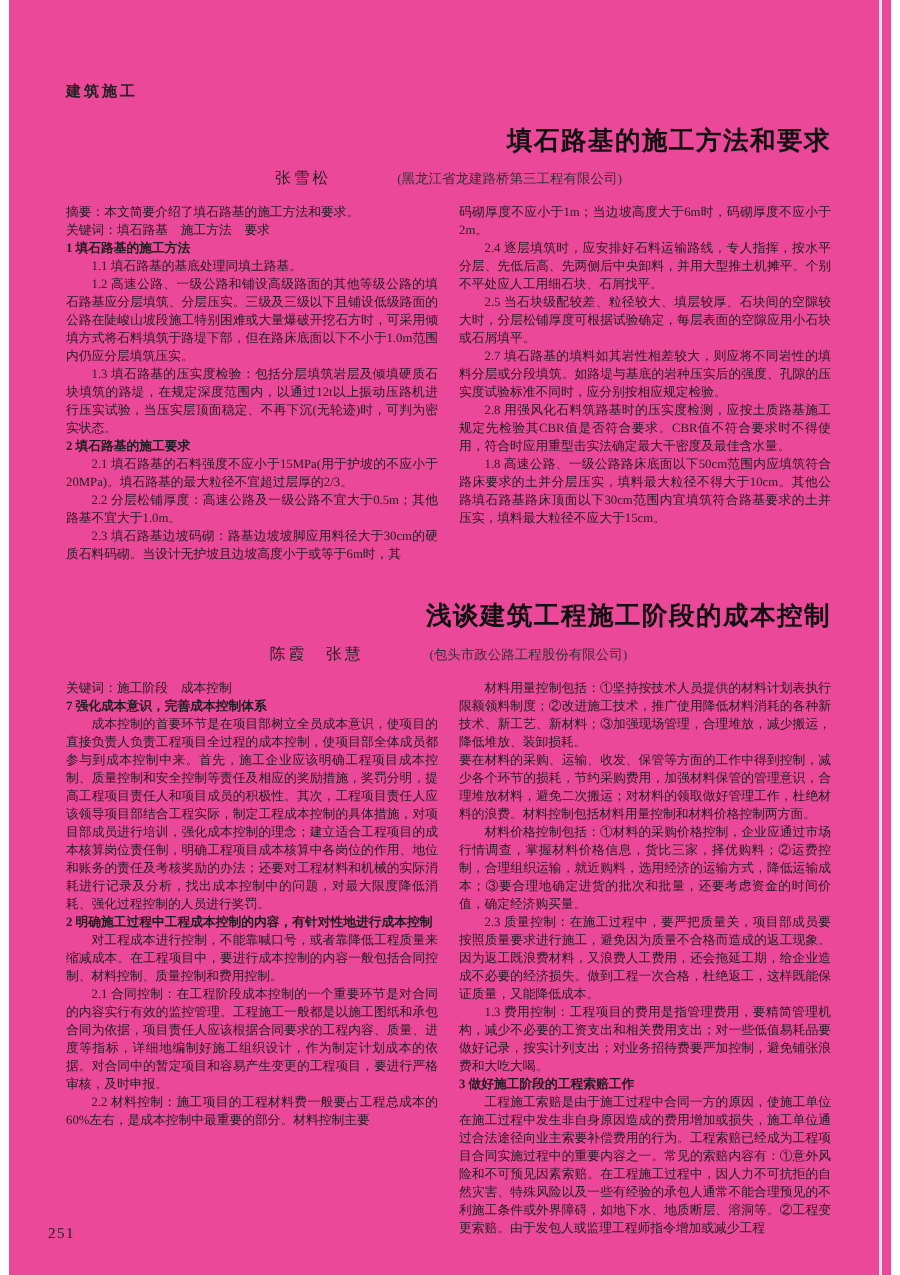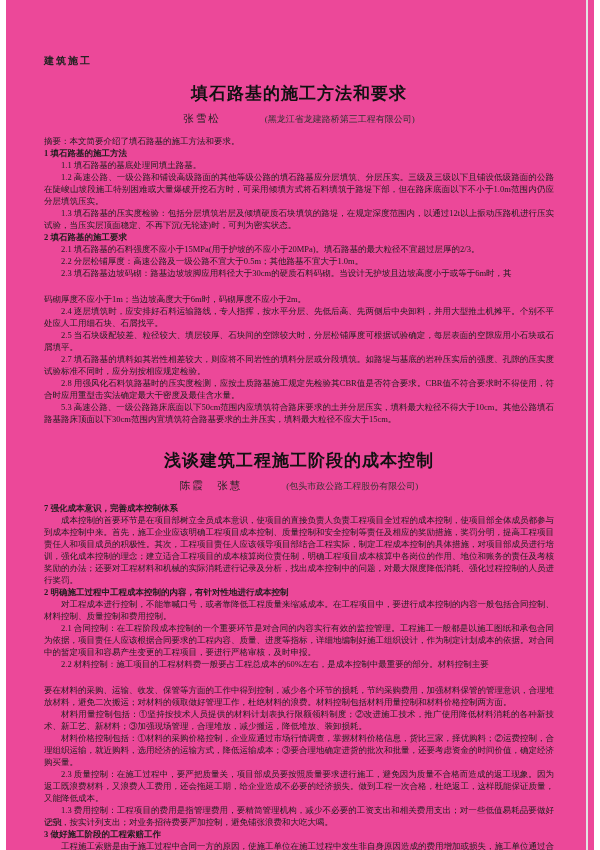--- a/index.html
+++ b/index.html
@@ -24,51 +24,51 @@
     font-size: 10px;
     font-weight: bold;
     letter-spacing: 2px;
     color: #222;
     margin-bottom: 6px;
   }
   article { display: block; }
   .art-title {
     font-size: 17px;
     font-weight: bold;
-    text-align: center;
+    text-align: right;
     margin: 14px 0 7px 0;
     letter-spacing: 1px;
     color: #111;
   }
   .byline {
     text-align: center;
     font-size: 9.5px;
     margin: 0 0 9px 0;
     color: #222;
   }
   .byline .author { font-size: 10.5px; letter-spacing: 2px; margin-right: 8px; }
   .byline .affil { font-size: 9px; color: #333; padding-left: 36px; }
-  .cols { display: flex; gap: 14px; flex-direction: column; }
+  .cols { display: flex; gap: 14px; }
   .col {
     flex: 1 1 0;
     min-width: 0;
     font-size: 8.5px;
     line-height: 12px;
     text-align: justify;
     text-justify: inter-ideograph;
     color: #1e1e1e;
   }
   .col p { margin: 0; }
   .para { text-indent: 2em; }
   .para.f { text-indent: 0; }
   .para.sec { font-weight: bold; text-indent: 0; }
   .art-gap { height: 10px; }
   .page-number {
     position: absolute;
-    left: 40px;
+    left: 26px;
     bottom: 22px;
     font-size: 10px;
     letter-spacing: 1px;
     color: #222;
   }
 </style>
 </head>
 <body>
 
 <div class="page">
@@ -79,59 +79,61 @@
   </div>
 
   <article>
     <h1 class="art-title">填石路基的施工方法和要求</h1>
     <div class="byline">
       <span class="author">张雪松</span><span class="affil">(黑龙江省龙建路桥第三工程有限公司)</span>
     </div>
     <div class="cols">
       <div class="col">
           <p class="para f">摘要：本文简要介绍了填石路基的施工方法和要求。</p>
+          <p class="para f">关键词：填石路基　施工方法　要求</p>
           <p class="para sec">1 填石路基的施工方法</p>
           <p class="para">1.1 填石路基的基底处理同填土路基。</p>
           <p class="para">1.2 高速公路、一级公路和铺设高级路面的其他等级公路的填石路基应分层填筑、分层压实。三级及三级以下且铺设低级路面的公路在陡峻山坡段施工特别困难或大量爆破开挖石方时，可采用倾填方式将石料填筑于路堤下部，但在路床底面以下不小于1.0m范围内仍应分层填筑压实。</p>
           <p class="para">1.3 填石路基的压实度检验：包括分层填筑岩层及倾填硬质石块填筑的路堤，在规定深度范围内，以通过12t以上振动压路机进行压实试验，当压实层顶面稳定、不再下沉(无轮迹)时，可判为密实状态。</p>
           <p class="para sec">2 填石路基的施工要求</p>
           <p class="para">2.1 填石路基的石料强度不应小于15MPa(用于护坡的不应小于20MPa)。填石路基的最大粒径不宜超过层厚的2/3。</p>
           <p class="para">2.2 分层松铺厚度：高速公路及一级公路不宜大于0.5m；其他路基不宜大于1.0m。</p>
           <p class="para">2.3 填石路基边坡码砌：路基边坡坡脚应用料径大于30cm的硬质石料码砌。当设计无护坡且边坡高度小于或等于6m时，其</p>
         </div>
       <div class="col">
           <p class="para f">码砌厚度不应小于1m；当边坡高度大于6m时，码砌厚度不应小于2m。</p>
           <p class="para">2.4 逐层填筑时，应安排好石料运输路线，专人指挥，按水平分层、先低后高、先两侧后中央卸料，并用大型推土机摊平。个别不平处应人工用细石块、石屑找平。</p>
           <p class="para">2.5 当石块级配较差、粒径较大、填层较厚、石块间的空隙较大时，分层松铺厚度可根据试验确定，每层表面的空隙应用小石块或石屑填平。</p>
           <p class="para">2.7 填石路基的填料如其岩性相差较大，则应将不同岩性的填料分层或分段填筑。如路堤与基底的岩种压实后的强度、孔隙的压实度试验标准不同时，应分别按相应规定检验。</p>
           <p class="para">2.8 用强风化石料筑路基时的压实度检测，应按土质路基施工规定先检验其CBR值是否符合要求。CBR值不符合要求时不得使用，符合时应用重型击实法确定最大干密度及最佳含水量。</p>
-          <p class="para">5.3 高速公路、一级公路路床底面以下50cm范围内应填筑符合路床要求的土并分层压实，填料最大粒径不得大于10cm。其他公路填石路基路床顶面以下30cm范围内宜填筑符合路基要求的土并压实，填料最大粒径不应大于15cm。</p>
+          <p class="para">1.8 高速公路、一级公路路床底面以下50cm范围内应填筑符合路床要求的土并分层压实，填料最大粒径不得大于10cm。其他公路填石路基路床顶面以下30cm范围内宜填筑符合路基要求的土并压实，填料最大粒径不应大于15cm。</p>
         </div>
     </div>
   </article>
 
   <div class="art-gap"></div>
 
   <article>
     <h1 class="art-title">浅谈建筑工程施工阶段的成本控制</h1>
     <div class="byline">
       <span class="author">陈霞　张慧</span><span class="affil">(包头市政公路工程股份有限公司)</span>
     </div>
     <div class="cols">
       <div class="col">
+          <p class="para f">关键词：施工阶段　成本控制</p>
           <p class="para sec">7 强化成本意识，完善成本控制体系</p>
           <p class="para">成本控制的首要环节是在项目部树立全员成本意识，使项目的直接负责人负责工程项目全过程的成本控制，使项目部全体成员都参与到成本控制中来。首先，施工企业应该明确工程项目成本控制、质量控制和安全控制等责任及相应的奖励措施，奖罚分明，提高工程项目责任人和项目成员的积极性。其次，工程项目责任人应该领导项目部结合工程实际，制定工程成本控制的具体措施，对项目部成员进行培训，强化成本控制的理念；建立适合工程项目的成本核算岗位责任制，明确工程项目成本核算中各岗位的作用、地位和账务的责任及考核奖励的办法；还要对工程材料和机械的实际消耗进行记录及分析，找出成本控制中的问题，对最大限度降低消耗、强化过程控制的人员进行奖罚。</p>
           <p class="para sec">2 明确施工过程中工程成本控制的内容，有针对性地进行成本控制</p>
           <p class="para">对工程成本进行控制，不能靠喊口号，或者靠降低工程质量来缩减成本。在工程项目中，要进行成本控制的内容一般包括合同控制、材料控制、质量控制和费用控制。</p>
           <p class="para">2.1 合同控制：在工程阶段成本控制的一个重要环节是对合同的内容实行有效的监控管理。工程施工一般都是以施工图纸和承包合同为依据，项目责任人应该根据合同要求的工程内容、质量、进度等指标，详细地编制好施工组织设计，作为制定计划成本的依据。对合同中的暂定项目和容易产生变更的工程项目，要进行严格审核，及时申报。</p>
           <p class="para">2.2 材料控制：施工项目的工程材料费一般要占工程总成本的60%左右，是成本控制中最重要的部分。材料控制主要</p>
         </div>
       <div class="col">
+          <p class="para">材料用量控制包括：①坚持按技术人员提供的材料计划表执行限额领料制度；②改进施工技术，推广使用降低材料消耗的各种新技术、新工艺、新材料；③加强现场管理，合理堆放，减少搬运，降低堆放、装卸损耗。</p>
           <p class="para f">要在材料的采购、运输、收发、保管等方面的工作中得到控制，减少各个环节的损耗，节约采购费用，加强材料保管的管理意识，合理堆放材料，避免二次搬运；对材料的领取做好管理工作，杜绝材料的浪费。材料控制包括材料用量控制和材料价格控制两方面。</p>
-          <p class="para">材料用量控制包括：①坚持按技术人员提供的材料计划表执行限额领料制度；②改进施工技术，推广使用降低材料消耗的各种新技术、新工艺、新材料；③加强现场管理，合理堆放，减少搬运，降低堆放、装卸损耗。</p>
           <p class="para">材料价格控制包括：①材料的采购价格控制，企业应通过市场行情调查，掌握材料价格信息，货比三家，择优购料；②运费控制，合理组织运输，就近购料，选用经济的运输方式，降低运输成本；③要合理地确定进货的批次和批量，还要考虑资金的时间价值，确定经济购买量。</p>
           <p class="para">2.3 质量控制：在施工过程中，要严把质量关，项目部成员要按照质量要求进行施工，避免因为质量不合格而造成的返工现象。因为返工既浪费材料，又浪费人工费用，还会拖延工期，给企业造成不必要的经济损失。做到工程一次合格，杜绝返工，这样既能保证质量，又能降低成本。</p>
           <p class="para">1.3 费用控制：工程项目的费用是指管理费用，要精简管理机构，减少不必要的工资支出和相关费用支出；对一些低值易耗品要做好记录，按实计列支出；对业务招待费要严加控制，避免铺张浪费和大吃大喝。</p>
           <p class="para sec">3 做好施工阶段的工程索赔工作</p>
           <p class="para">工程施工索赔是由于施工过程中合同一方的原因，使施工单位在施工过程中发生非自身原因造成的费用增加或损失，施工单位通过合法途径向业主索要补偿费用的行为。工程索赔已经成为工程项目合同实施过程中的重要内容之一。常见的索赔内容有：①意外风险和不可预见因素索赔。在工程施工过程中，因人力不可抗拒的自然灾害、特殊风险以及一些有经验的承包人通常不能合理预见的不利施工条件或外界障碍，如地下水、地质断层、溶洞等。②工程变更索赔。由于发包人或监理工程师指令增加或减少工程</p>
         </div>
     </div>
   </article>
 
   <div class="page-number">251</div>

